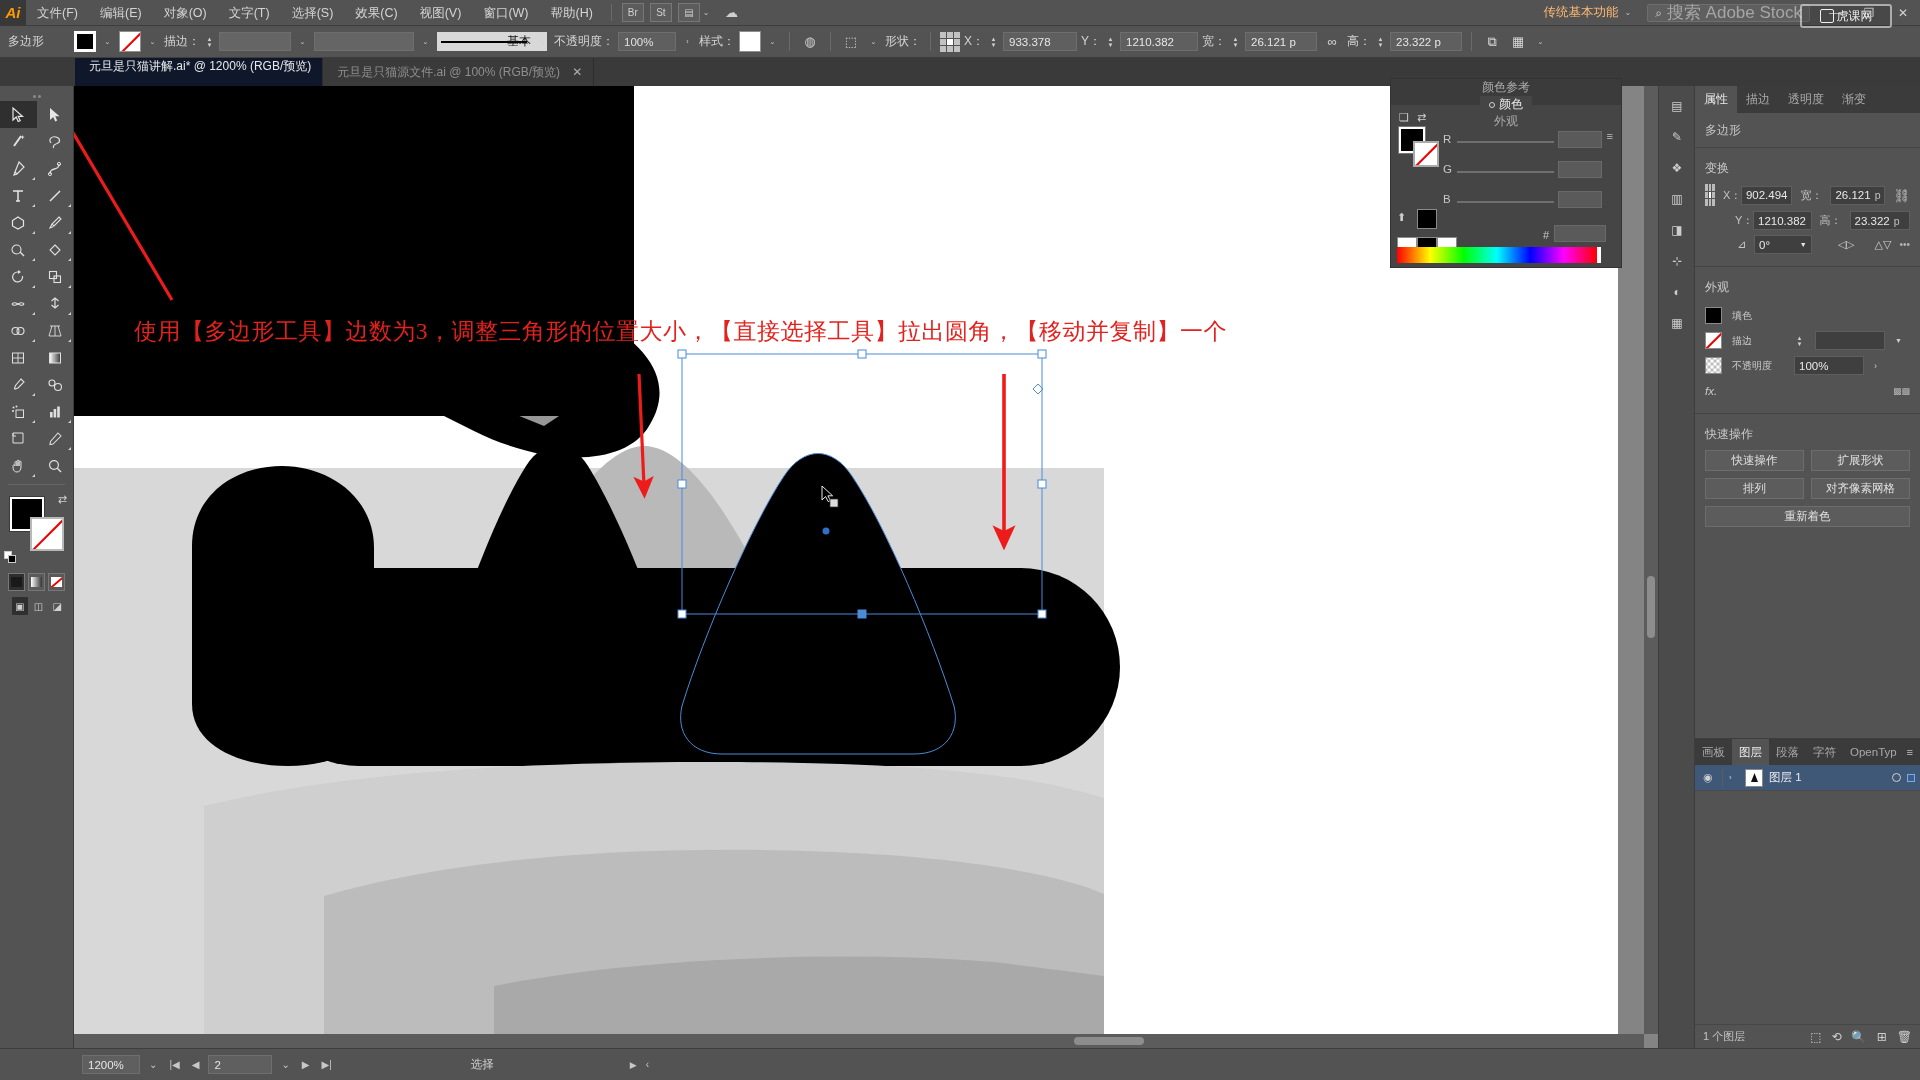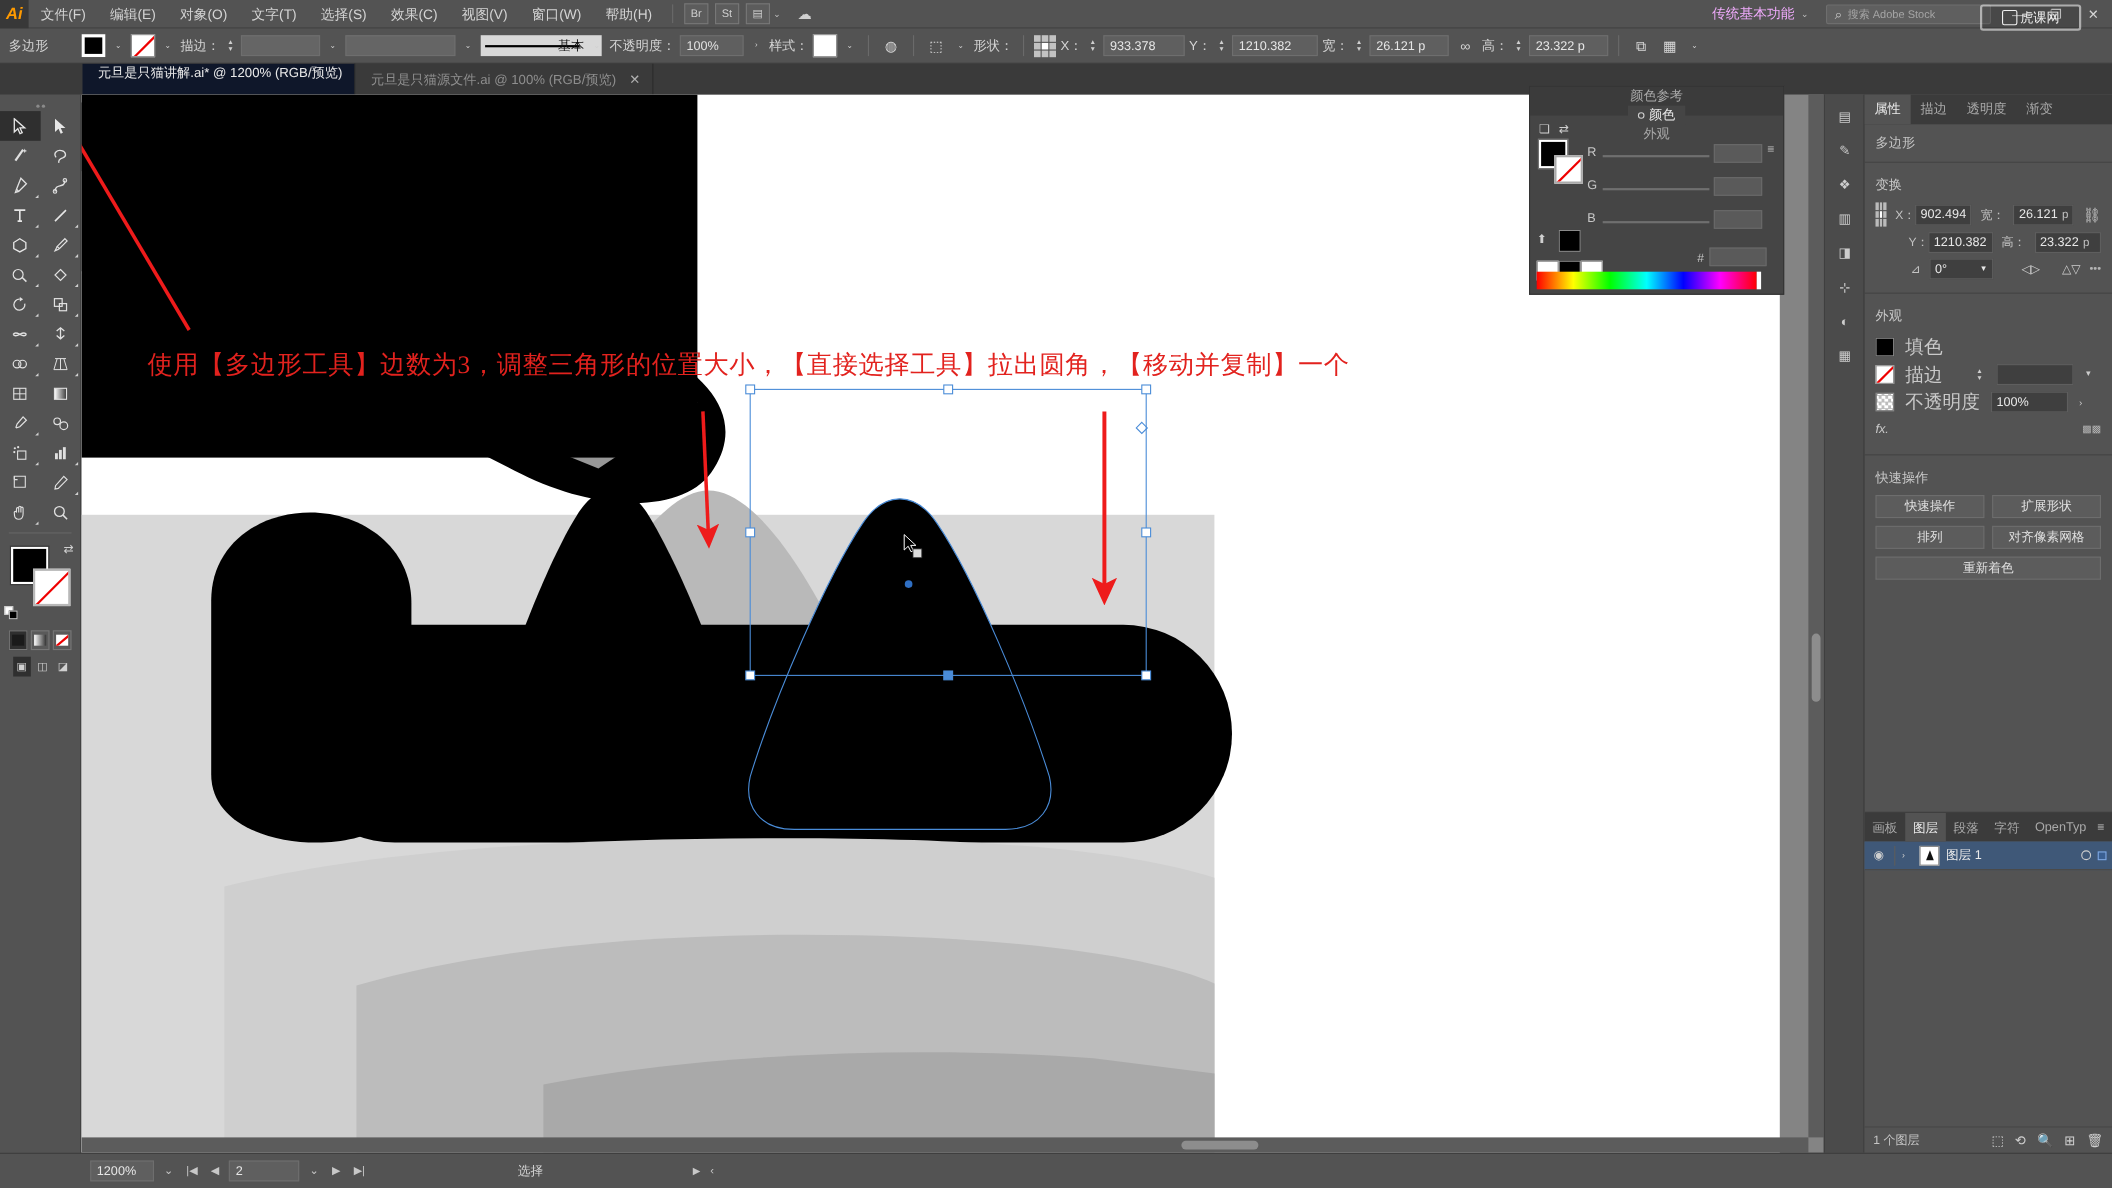--- a/index.html
+++ b/index.html
@@ -30,28 +30,28 @@
     color: #d4d4d4; font-size: 12.5px; white-space: nowrap; cursor: default;
   }
   .mb-sep { width: 1px; height: 17px; background: #6a6a6a; margin: 0 7px; }
   .mb-icon {
     width: 22px; height: 19px; margin: 0 3px;
     display: flex; align-items: center; justify-content: center;
     font-size: 10px; color: #cfcfcf; border: 1px solid #777; background: #5c5c5c;
   }
   .mb-icon.flat { border: none; background: transparent; font-size: 13px; }
   .mb-right { margin-left: auto; display: flex; align-items: center; height: 26px; }
-  .ws-name { font-size: 12.5px; color: #f0abfc; padding: 0 6px; }
+  .ws-name { font-size: 12.5px; color: #fdba74; padding: 0 6px; }
   .caret { font-size: 8px; color: #c0c0c0; padding-right: 8px;}
   .search-box {
     display: flex; align-items: center; gap: 5px;
     background: #5f5f5f; border: 1px solid #6e6e6e; border-radius: 2px;
     height: 18px; padding: 0 7px; margin: 0 8px; min-width: 150px;
   }
-  .search-box .ph { font-size: 10px; color: #a5a5a5; }
+  .search-box .ph { font-size: 17px; color: #a5a5a5; }
   .win-btn {
     width: 34px; height: 26px; display: flex; align-items: center; justify-content: center;
     font-size: 12px; color: #d5d5d5;
   }
 
   
   .controlbar {
     position: absolute; top: 26px; left: 0; width: 1920px; height: 32px;
     background: #535353; display: flex; align-items: center;
     border-bottom: 1px solid #3d3d3d; padding-left: 8px; gap: 4px;
@@ -263,21 +263,21 @@
   .xf-grid3 b { background:#bbb; } .xf-grid3 b.on { background:#fff; }
   .appear { padding: 2px 10px 6px 10px; }
   .ap-row { display:flex; align-items:center; gap:10px; height:25px; }
   .ap-sw { width:17px;height:17px;border:1px solid #8a8a8a; }
   .ap-sw.fill { background:#000; }
   .ap-sw.stroke { background:#fff; position:relative; overflow:hidden; }
   .ap-sw.stroke::after { content:''; position:absolute; left:-3px; top:6px; width:24px;height:2px;
     background:#e00; transform:rotate(-45deg); }
   .ap-sw.opac { background:
     repeating-conic-gradient(#ffffff 0% 25%, #bdbdbd 0% 50%) 50%/6px 6px; }
-  .ap-lbl { font-size:17px; color:#c9c9c9; min-width:52px; }
+  .ap-lbl { font-size:10px; color:#c9c9c9; min-width:52px; }
   .ap-fld { background:#3f3f3f; border:1px solid #5e5e5e; height:19px; width:62px;
     display:flex;align-items:center;padding:0 4px;font-size:11.5px;color:#e8e8e8; }
   .ap-cap { font-size:11.5px;color:#c9c9c9; }
   .qa { padding: 2px 10px 10px 10px; }
   .qa-grid { display:grid; grid-template-columns: 1fr 1fr; gap:7px; }
   .qa-btn {
     height: 21px; background:#5c5c5c; border:1px solid #6d6d6d;
     display:flex;align-items:center;justify-content:center;
     font-size:11.5px; color:#e0e0e0;
   }

